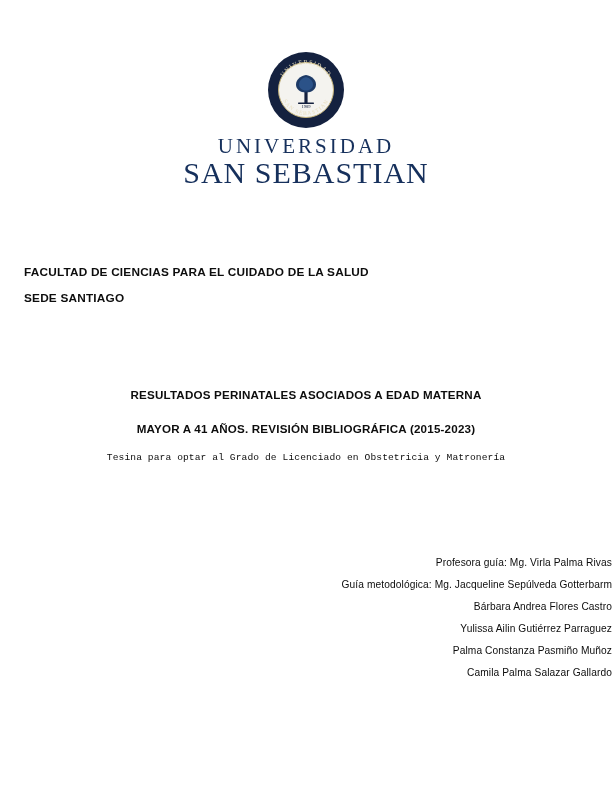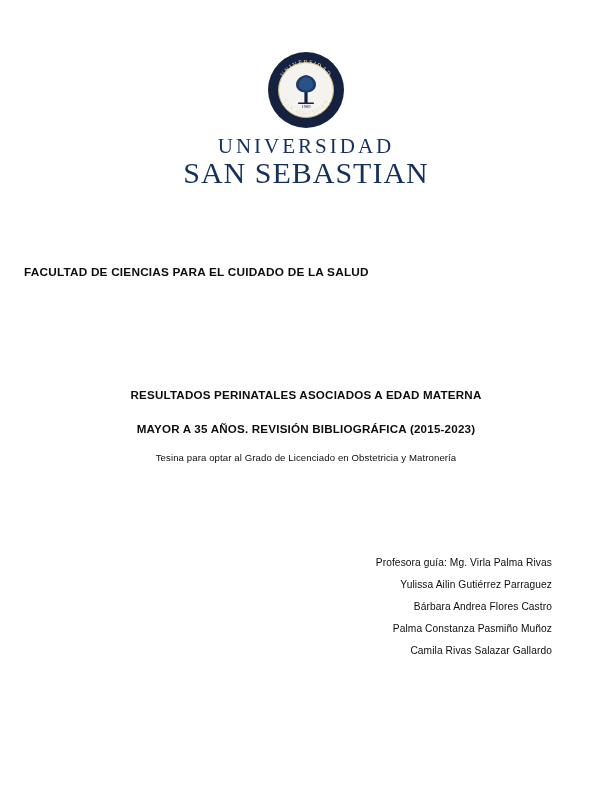--- a/index.html
+++ b/index.html
@@ -118,29 +118,29 @@
   .subtitle {
     position: absolute;
     top: 452px;
     left: 0;
     width: 612px;
     text-align: center;
     font-size: 9.6px;
     font-weight: 400;
     color: #0d0d0d;
     letter-spacing: 0.1px;
+    font-family: Liberation Mono, monospace;
   }
 
   
   .credits {
     position: absolute;
     top: 552px;
     left: 0;
     width: 612px;
-    padding-right: 60px;
     box-sizing: border-box;
     text-align: right;
   }
   .credits div {
     font-size: 10.2px;
     line-height: 22px;
     color: #0d0d0d;
     letter-spacing: 0.1px;
   }
 </style>
@@ -178,30 +178,32 @@
       </div>
     </div>
     <div class="wordmark">
       <span class="l1">UNIVERSIDAD</span>
       <span class="l2">SAN SEBASTIAN</span>
     </div>
   </div>
 
   <div class="faculty">
     <div>FACULTAD DE CIENCIAS PARA EL CUIDADO DE LA SALUD</div>
+    <div>SEDE SANTIAGO</div>
   </div>
 
   <div class="title-block">
     <div class="t-line">RESULTADOS PERINATALES ASOCIADOS A EDAD MATERNA</div>
-    <div class="t-line">MAYOR A 35 AÑOS. REVISIÓN BIBLIOGRÁFICA (2015-2023)</div>
+    <div class="t-line">MAYOR A 41 AÑOS. REVISIÓN BIBLIOGRÁFICA (2015-2023)</div>
   </div>
 
   <div class="subtitle">Tesina para optar al Grado de Licenciado en Obstetricia y Matronería</div>
 
   <div class="credits">
     <div>Profesora guía: Mg. Virla Palma Rivas</div>
+    <div>Guía metodológica: Mg. Jacqueline Sepúlveda Gotterbarm</div>
+    <div>Bárbara Andrea Flores Castro</div>
     <div>Yulissa Ailin Gutiérrez Parraguez</div>
-    <div>Bárbara Andrea Flores Castro</div>
     <div>Palma Constanza Pasmiño Muñoz</div>
-    <div>Camila Rivas Salazar Gallardo</div>
+    <div>Camila Palma Salazar Gallardo</div>
   </div>
 
 </div>
 
 </body></html>

